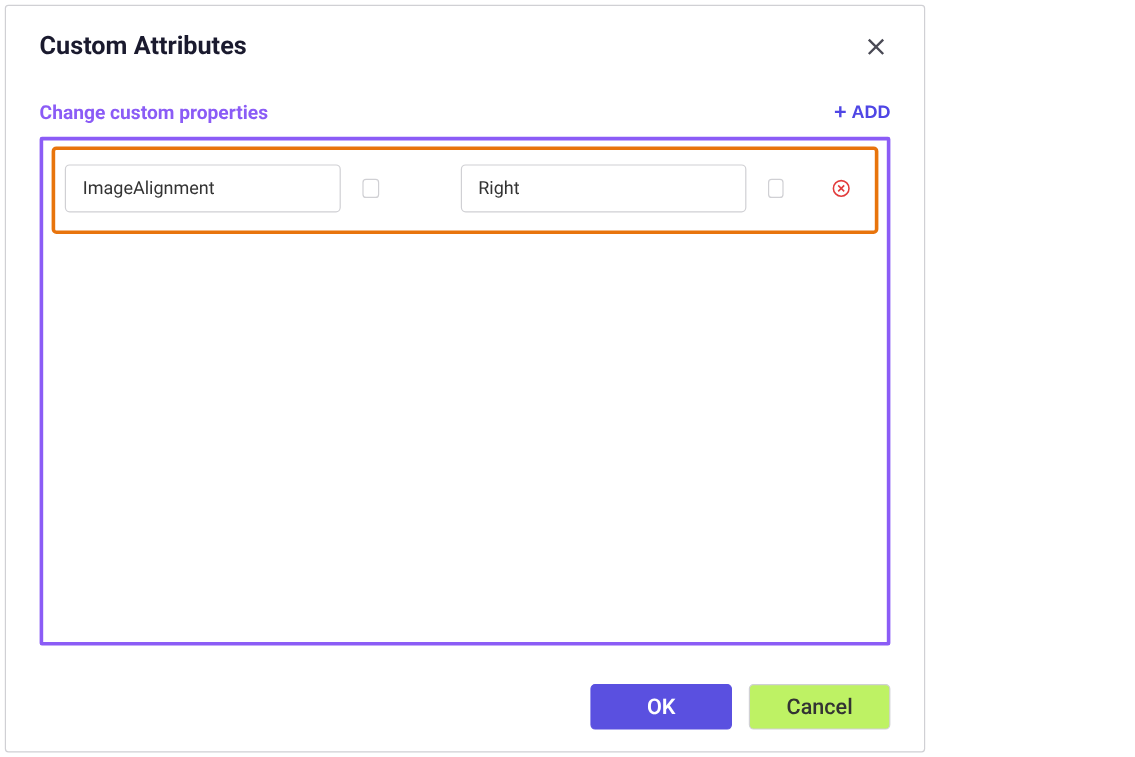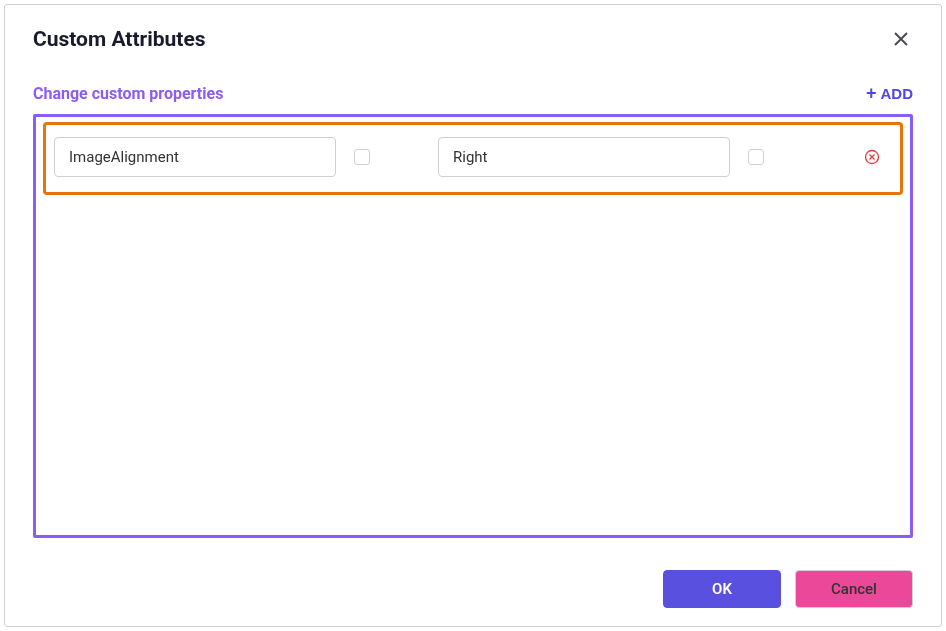--- a/index.html
+++ b/index.html
@@ -6,21 +6,21 @@
       box-sizing: border-box;
       margin: 0;
       padding: 0;
     }
     body {
       font-family: -apple-system, BlinkMacSystemFont, "Segoe UI", Roboto, "Helvetica Neue", Arial, sans-serif;
       background: #fff;
       padding: 4px;
     }
     .dialog {
-      width: 938px;
+      width: 767px;
       height: 623px;
       border: 1px solid #d0d0d4;
       border-radius: 3px;
       background: #fff;
       position: relative;
       display: flex;
       flex-direction: column;
     }
     .dialog-header {
       display: flex;
@@ -145,33 +145,33 @@
       display: flex;
       justify-content: flex-end;
       align-items: center;
       padding: 12px 28px 18px 28px;
       gap: 14px;
     }
     .btn {
       height: 38px;
       min-width: 118px;
       border-radius: 4px;
-      font-size: 15px;
+      font-size: 18px;
       font-weight: 500;
       cursor: pointer;
       font-family: inherit;
     }
     .btn-primary {
       background: #5a50e0;
       color: #fff;
       border: 1px solid #5a50e0;
       font-weight: 600;
     }
     .btn-secondary {
-      background: #ec4899;
+      background: #bef264;
       color: #333;
       border: 1px solid #d0d0d4;
     }
   </style>
 </head>
 <body>
 
 <div class="dialog">
   <div class="dialog-header">
     <h1 class="dialog-title">Custom Attributes</h1>

